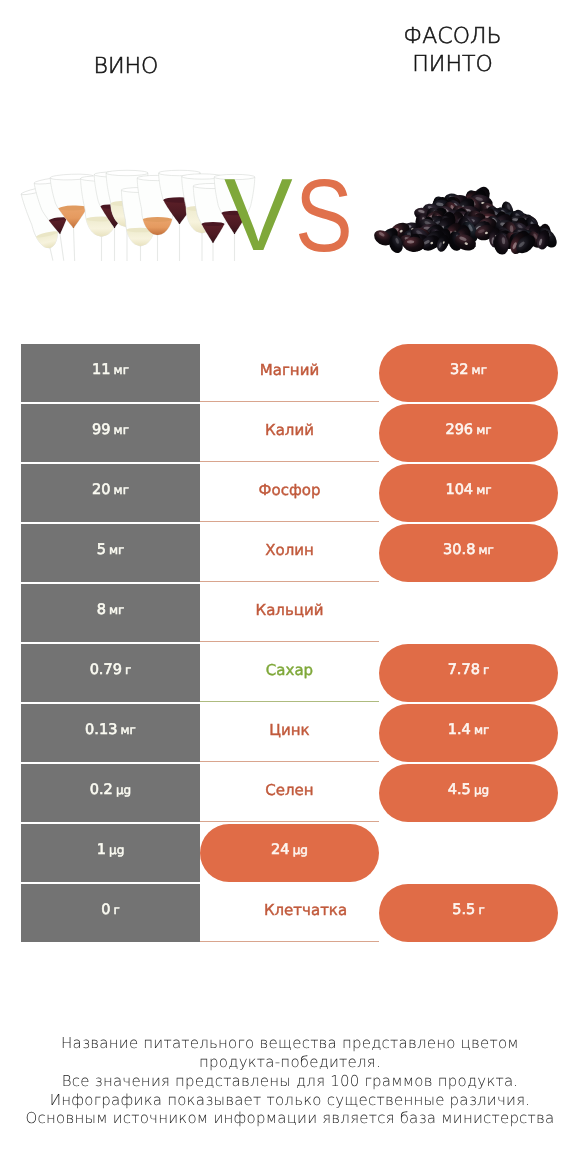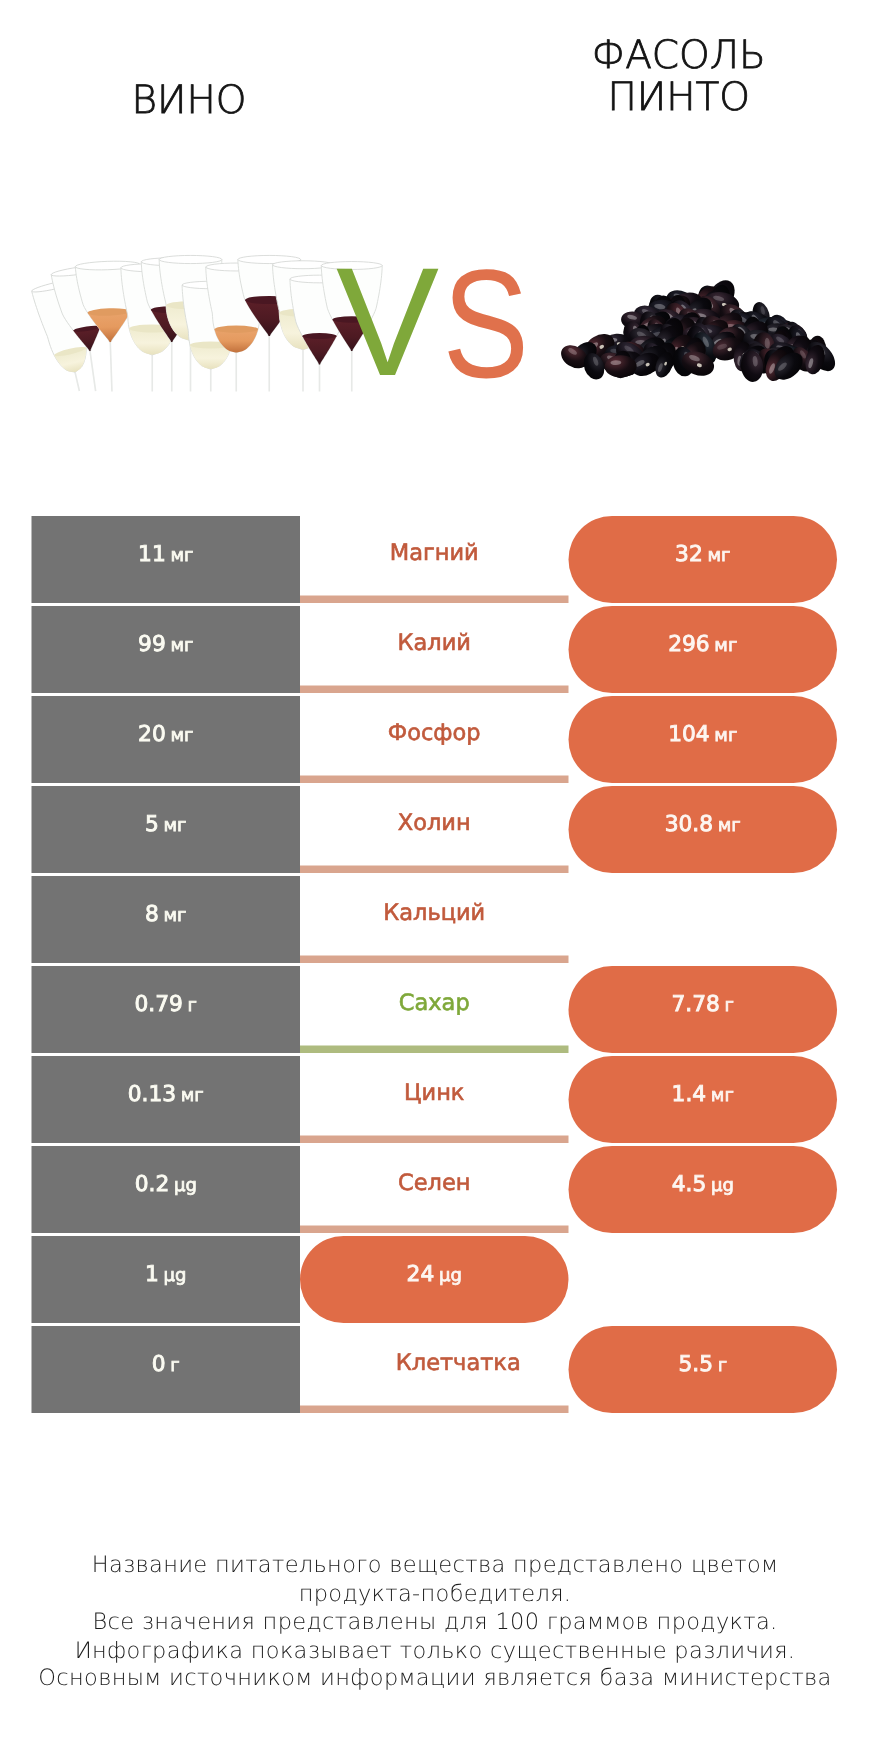--- a/index.html
+++ b/index.html
@@ -1,38 +1,38 @@
 <!DOCTYPE html>
 <html><head>
 <meta charset="utf-8">
 <style>
   html,body{margin:0;padding:0;background:#ffffff;}
   body{width:580px;height:1174px;overflow:hidden;font-family:"DejaVu Sans",sans-serif;-webkit-font-smoothing:antialiased;text-rendering:geometricPrecision;}
   .page{position:relative;width:580px;height:1174px;background:#fff;overflow:hidden;}
 
   
-  .title{position:absolute;color:#141414;font-size:26px;font-weight:300;-webkit-text-stroke:0.55px #141414;line-height:28.4px;text-align:center;}
+  .title{position:absolute;color:#141414;font-size:22px;font-weight:300;-webkit-text-stroke:0.55px #141414;line-height:28.4px;text-align:center;}
   #title-left{left:0;width:252px;top:53px;}
   #title-right{left:328px;width:249px;top:23px;}
 
   
   .hero{position:absolute;left:0;top:150px;width:580px;height:145px;z-index:5;}
   .vs{position:absolute;top:0;left:0;height:100px;width:580px;font-size:103px;line-height:100px;font-weight:400;font-family:"Liberation Sans",sans-serif;white-space:nowrap;}
   .vs span{position:absolute;display:block;}
   .vs .v{color:#7fa83a;left:224px;top:15px;}
   .vs .s{color:#e0714c;left:295px;top:16px;transform:scaleX(0.84);transform-origin:left top;}
 
   
   .table{position:absolute;left:21px;top:344px;width:537px;}
   .row{display:flex;height:58px;margin-bottom:2px;}
   .row:last-child{margin-bottom:0;}
   .cell{width:179px;display:flex;align-items:center;justify-content:center;box-sizing:border-box;}
   .cell.left{background:#737373;color:#fbfbf2;}
   .cell.right{background:#e06c47;color:#fdf6f1;border-radius:29px;}
-  .cell.mid{background:#ffffff;border-bottom:5px solid #b91c1c;}
+  .cell.mid{background:#ffffff;border-bottom:1px solid #b91c1c;}
   .val{font-size:14.5px;font-weight:400;-webkit-text-stroke:0.6px currentColor;position:relative;top:-3px;}
   .val .u{font-size:12px;font-weight:400;-webkit-text-stroke:0.5px currentColor;margin-left:-1.5px;}
   .lbl{font-size:15px;font-weight:400;-webkit-text-stroke:0.42px currentColor;position:relative;top:-3px;}
 
   
   .footer{position:absolute;left:0;top:1002px;width:580px;text-align:center;color:#1c1c1c;font-size:15px;font-weight:300;line-height:18.85px;letter-spacing:0.22px;margin-top:32px;}
   .footer div{white-space:nowrap;}
 </style>
 </head>
 <body>

